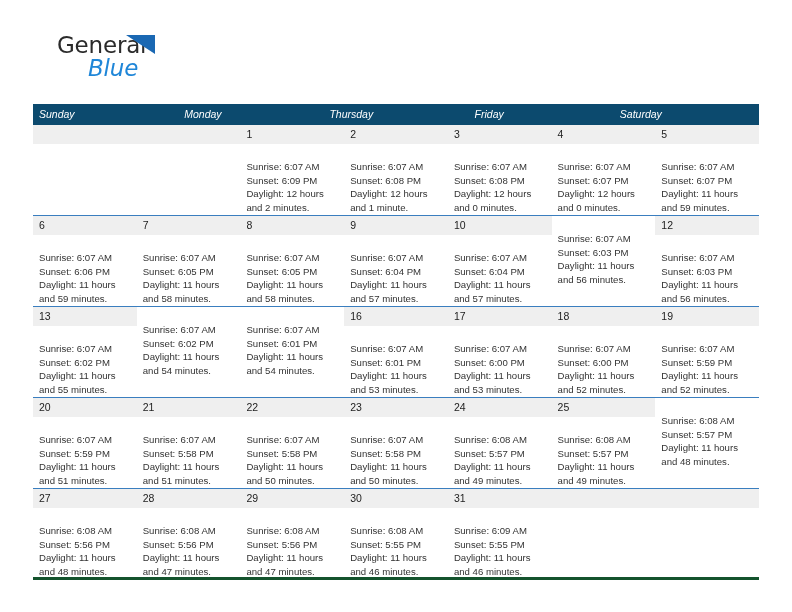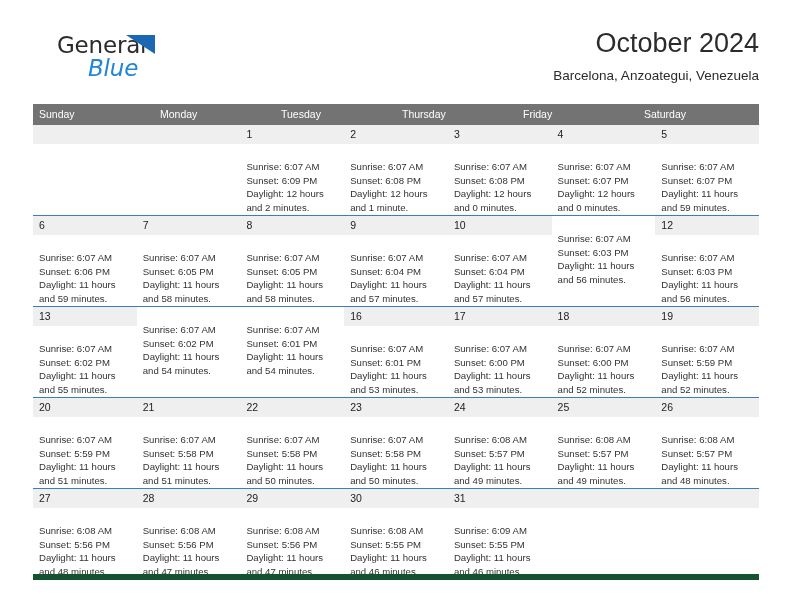--- a/index.html
+++ b/index.html
@@ -90,41 +90,42 @@
 
   
   .calendar {
     position: absolute;
     left: 33px;
     top: 104px;
     width: 726px;
   }
   .dow-row {
     display: flex;
-    background: #737373;
+    background: #0c4a6e;
     height: 21px;
+    font-style: italic;
   }
   .dow-cell {
     flex: 1 1 0;
     color: #ffffff;
     font-size: 10.5px;
     line-height: 21px;
     padding-left: 6px;
     box-sizing: border-box;
     white-space: nowrap;
     overflow: hidden;
   }
   .week {
     display: flex;
     border-bottom: 1px solid #3a7ebf;
     height: 91px;
     box-sizing: border-box;
   }
   .week:last-child {
-    border-bottom: 6px solid #14532d;
+    border-bottom: 3px solid #14532d;
   }
   .day-cell {
     flex: 1 1 0;
     box-sizing: border-box;
     position: relative;
     background: #ffffff;
     overflow: hidden;
   }
   .day-cell.filled .daynum-band {
     background: #efefef;
@@ -160,32 +161,27 @@
 <div class="page">
 
   <div class="header">
 
     <div class="brand">
       <span class="brand-general">General</span>
       <span class="brand-tri"></span>
       <span class="brand-blue">Blue</span>
     </div>
 
-    <div class="title-block">
-      <div class="cal-title">October 2024</div>
-      <div class="cal-subtitle">Barcelona, Anzoategui, Venezuela</div>
-    </div>
 
   </div>
 
   <div class="calendar">
     <div class="dow-row" id="dow-row">
         <div class="dow-cell">Sunday</div>
         <div class="dow-cell">Monday</div>
-        <div class="dow-cell">Tuesday</div>
         <div class="dow-cell">Thursday</div>
         <div class="dow-cell">Friday</div>
         <div class="dow-cell">Saturday</div>
       </div>
     <div id="weeks-container">
         <div class="week">
           <div class="day-cell empty">
             <div class="daynum-band">
               <span class="daynum"></span>
             </div>
@@ -463,23 +459,20 @@
               <span class="daynum">25</span>
             </div>
             <div class="info">
               <div class="info-line">Sunrise: 6:08 AM</div>
               <div class="info-line">Sunset: 5:57 PM</div>
               <div class="info-line">Daylight: 11 hours</div>
               <div class="info-line">and 49 minutes.</div>
             </div>
           </div>
           <div class="day-cell filled">
-            <div class="daynum-band">
-              <span class="daynum">26</span>
-            </div>
             <div class="info">
               <div class="info-line">Sunrise: 6:08 AM</div>
               <div class="info-line">Sunset: 5:57 PM</div>
               <div class="info-line">Daylight: 11 hours</div>
               <div class="info-line">and 48 minutes.</div>
             </div>
           </div>
         </div>
         <div class="week">
           <div class="day-cell filled">

